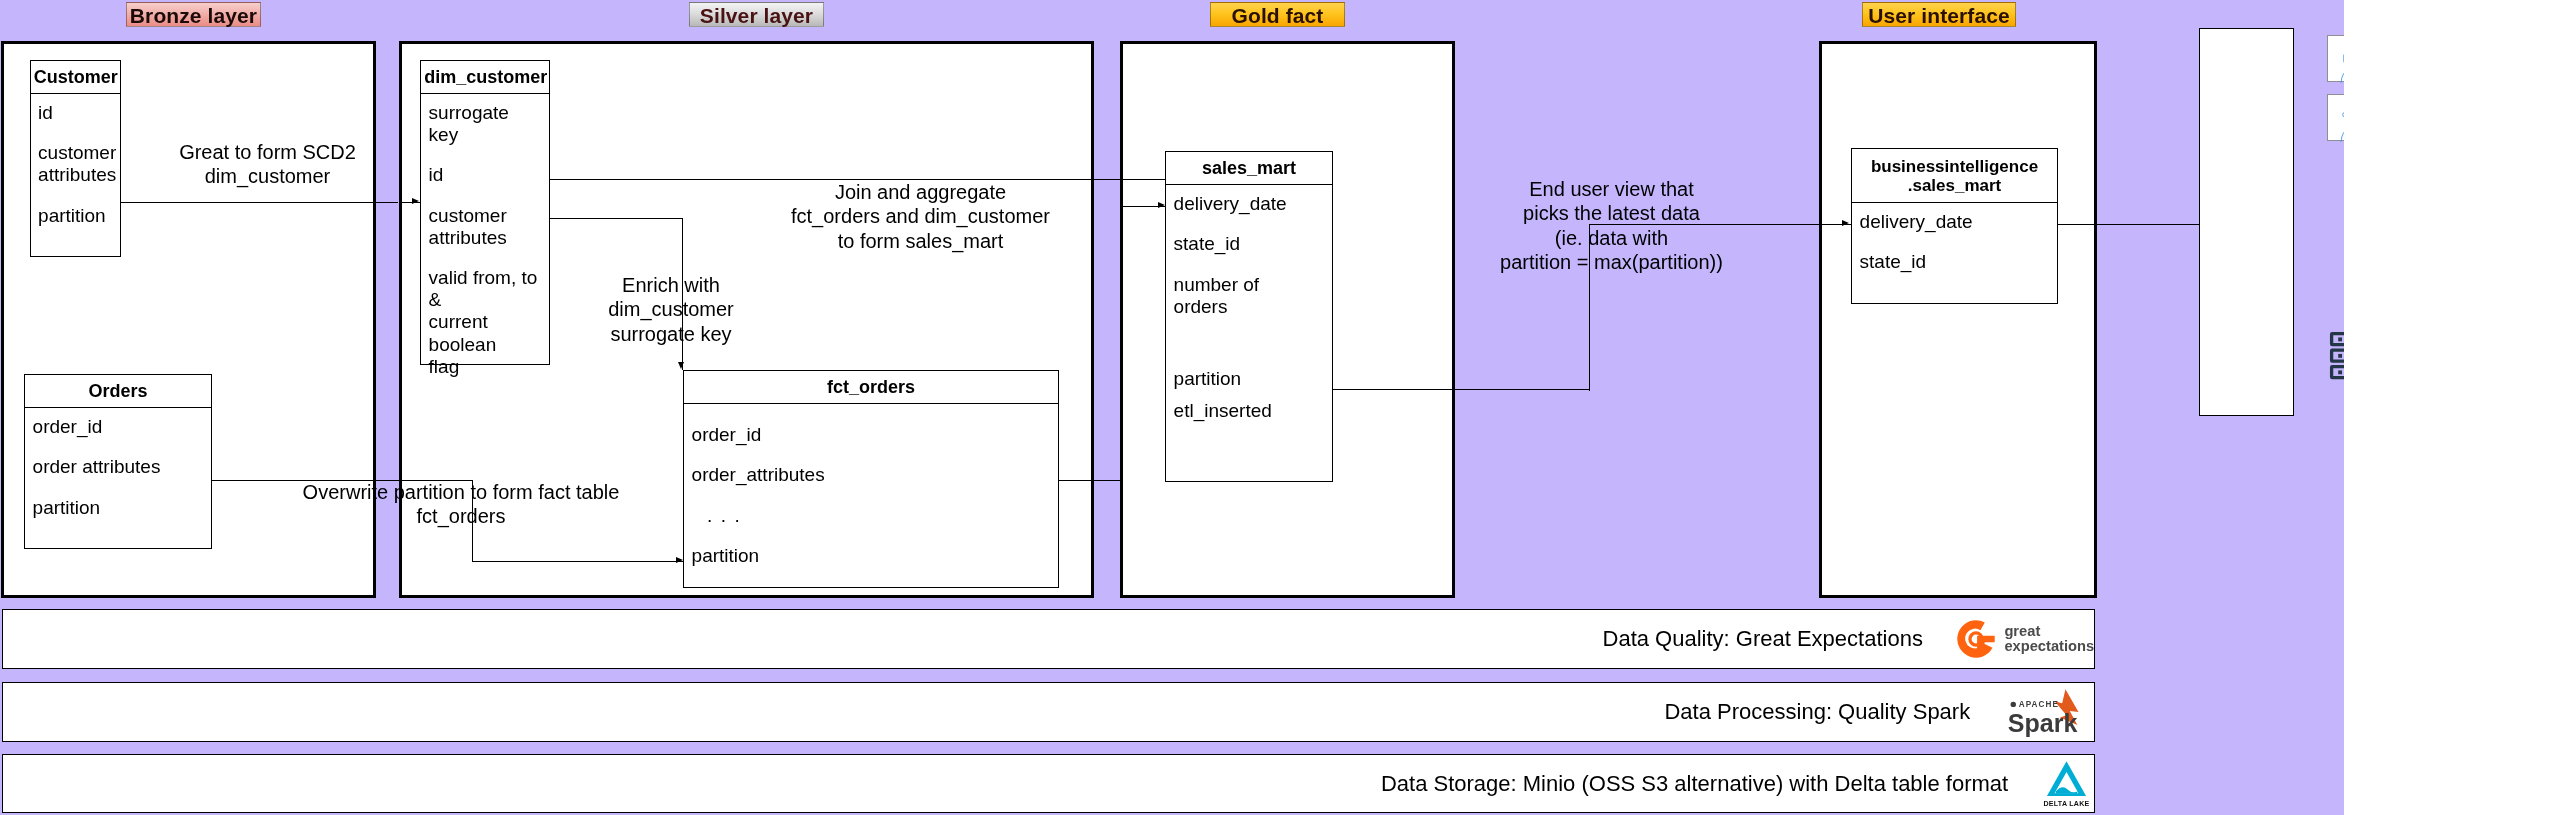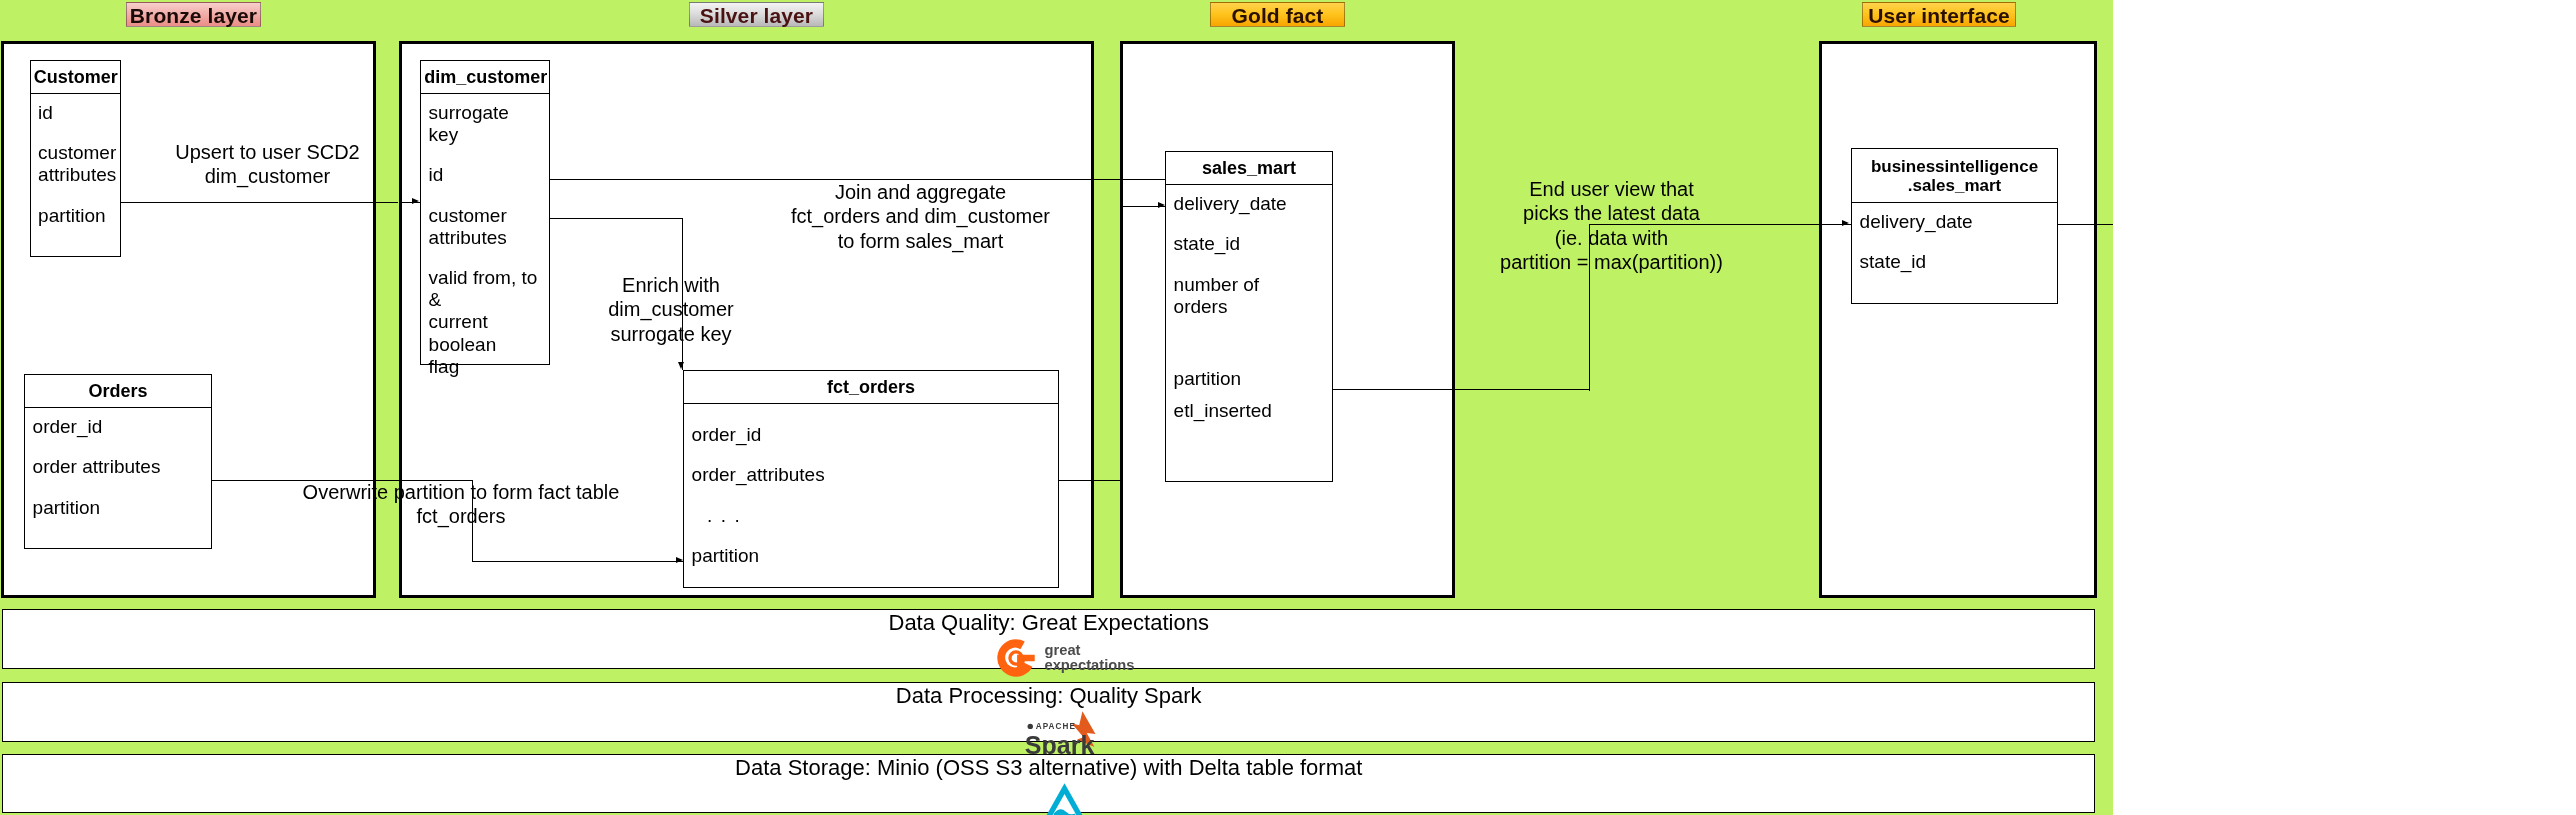--- a/index.html
+++ b/index.html
@@ -7,23 +7,23 @@
     margin: 0;
     padding: 0;
     background: #ffffff;
   }
   body {
     font-family: "Liberation Sans", sans-serif;
     color: #000000;
   }
   #canvas {
     position: relative;
-    width: 2113px;
+    width: 2344px;
     height: 815px;
-    background: #bef264;
+    background: #c4b5fd;
     overflow: hidden;
   }
   
   .layer-badge {
     position: absolute;
     height: 25px;
     line-height: 25px;
     text-align: center;
     font-weight: bold;
     font-size: 21px;
@@ -141,22 +141,21 @@
     background: #ffffff;
   }
   
   .stack-bar {
     position: absolute;
     box-sizing: border-box;
     border: 1.1px solid #000000;
     background: #ffffff;
     display: flex;
     align-items: center;
-    justify-content: flex-start;
-    flex-direction: column;
+    justify-content: flex-end;
   }
   .stack-text {
     font-size: 22px;
     color: #000000;
     white-space: nowrap;
   }
   .stack-logo {
     margin-left: 31px;
     display: flex;
     align-items: center;
@@ -271,21 +270,21 @@
   <div class="hline" style="left:1121px; top:206px; width:44px;"></div>
 
   <div class="hline" style="left:1333px; top:389px; width:257px;"></div>
   <div class="vline" style="left:1589px; top:224px; height:167px;"></div>
   <div class="hline" style="left:1589px; top:224px; width:230px;"></div>
   <div class="hline" style="left:1821px; top:224px; width:29.5px;"></div>
   <div class="arrow-r" style="left:1842px; top:220px;"></div>
 
   <div class="hline" style="left:2058px; top:224px; width:142px;"></div>
 
-  <div class="note" style="left:153px; top:140px; width:229px;">Upsert to user SCD2
+  <div class="note" style="left:153px; top:140px; width:229px;">Great to form SCD2
 dim_customer</div>
 
   <div class="note" style="left:262px; top:480px; width:398px;">Overwrite partition to form fact table
 fct_orders</div>
 
   <div class="note" style="left:592px; top:273px; width:158px;">Enrich with
 dim_customer
 surrogate key</div>
 
   <div class="note" style="left:1448px; top:177px; width:327px;">End user view that

